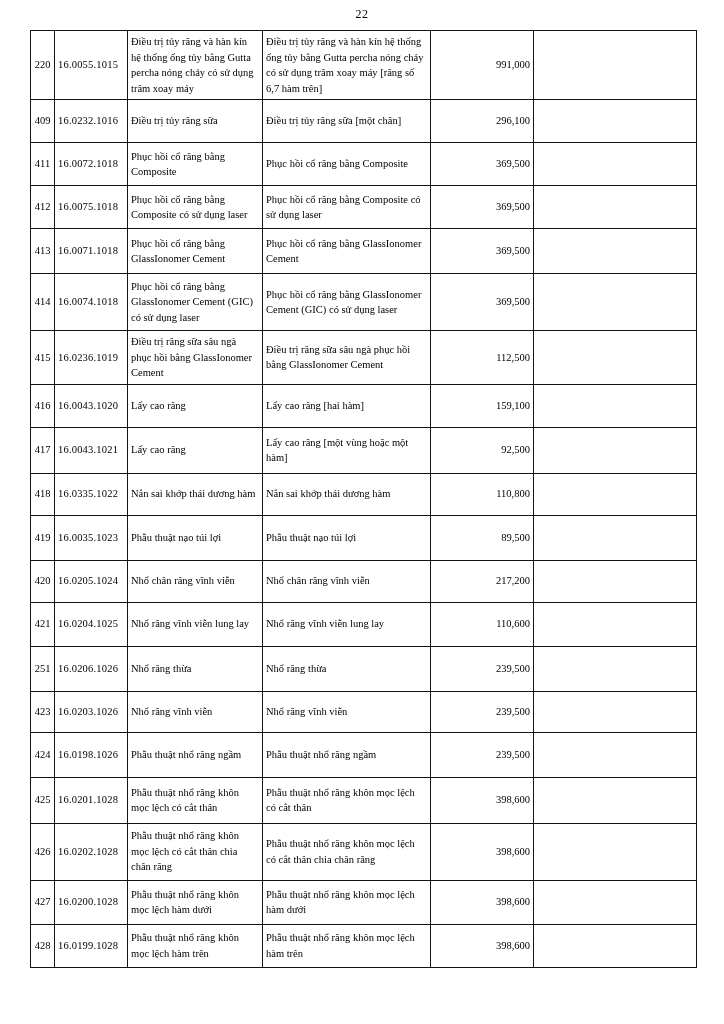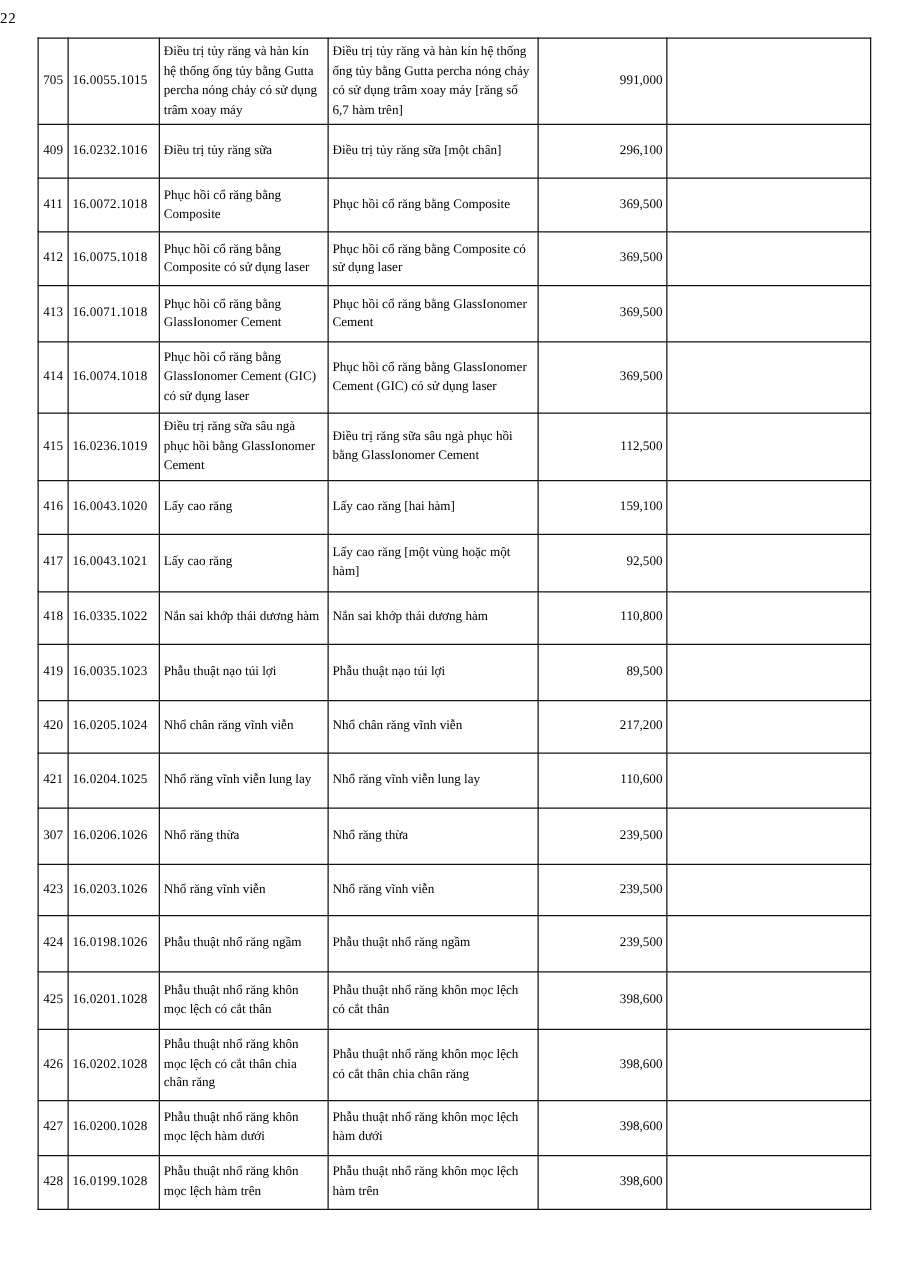--- a/index.html
+++ b/index.html
@@ -8,20 +8,21 @@
   }
   body {
     width: 724px; height: 1024px;
     font-family: "Liberation Serif", "DejaVu Serif", serif;
     color: #000000;
     position: relative;
     overflow: hidden;
   }
   .page-number {
     width: 724px;
+    text-align: center;
     font-size: 12px;
     padding-top: 7px;
     letter-spacing: 0.5px;
   }
   table.price-table {
     border-collapse: collapse;
     table-layout: fixed;
     width: 666px;
     margin: 8px 0 0 30px;
   }
@@ -50,21 +51,21 @@
   <colgroup>
     <col style="width:24px">
     <col style="width:73px">
     <col style="width:135px">
     <col style="width:168px">
     <col style="width:103px">
     <col style="width:163px">
   </colgroup>
   <tbody id="price-table-body">
       <tr style="height: 61px;">
-        <td class="c-stt">705</td>
+        <td class="c-stt">220</td>
         <td class="c-code">16.0055.1015</td>
         <td class="c-name">Điều trị tủy răng và hàn kín hệ thống ống tủy bằng Gutta percha nóng chảy có sử dụng trâm xoay máy</td>
         <td class="c-desc">Điều trị tủy răng và hàn kín hệ thống ống tủy bằng Gutta percha nóng chảy có sử dụng trâm xoay máy [răng số 6,7 hàm trên]</td>
         <td class="c-price">991,000</td>
         <td class="c-notes"></td>
       </tr>
       <tr style="height: 43px;">
         <td class="c-stt">409</td>
         <td class="c-code">16.0232.1016</td>
         <td class="c-name">Điều trị tủy răng sữa</td>
@@ -154,21 +155,21 @@
       </tr>
       <tr style="height: 44px;">
         <td class="c-stt">421</td>
         <td class="c-code">16.0204.1025</td>
         <td class="c-name">Nhổ răng vĩnh viễn lung lay</td>
         <td class="c-desc">Nhổ răng vĩnh viễn lung lay</td>
         <td class="c-price">110,600</td>
         <td class="c-notes"></td>
       </tr>
       <tr style="height: 45px;">
-        <td class="c-stt">307</td>
+        <td class="c-stt">251</td>
         <td class="c-code">16.0206.1026</td>
         <td class="c-name">Nhổ răng thừa</td>
         <td class="c-desc">Nhổ răng thừa</td>
         <td class="c-price">239,500</td>
         <td class="c-notes"></td>
       </tr>
       <tr style="height: 41px;">
         <td class="c-stt">423</td>
         <td class="c-code">16.0203.1026</td>
         <td class="c-name">Nhổ răng vĩnh viễn</td>

